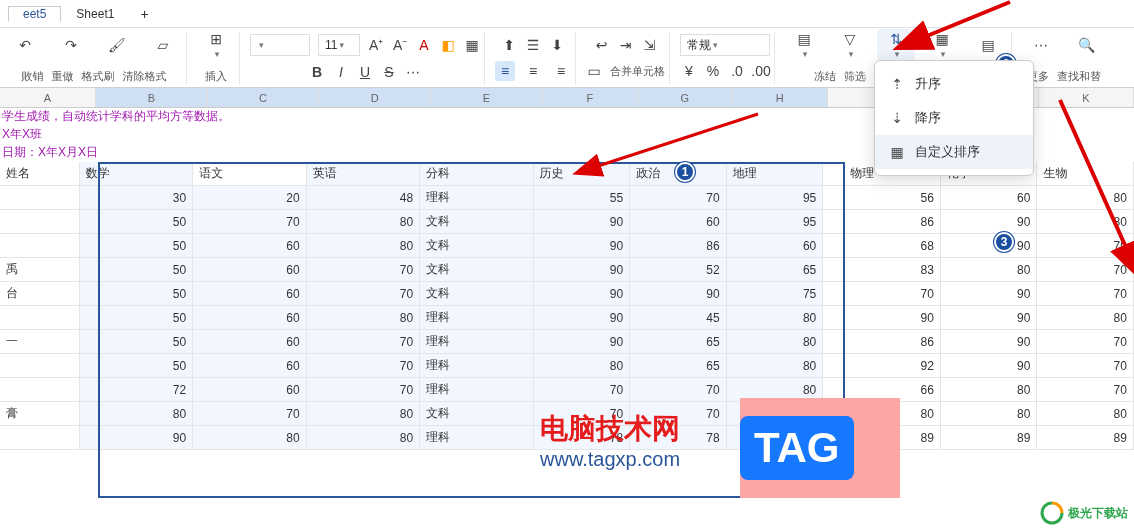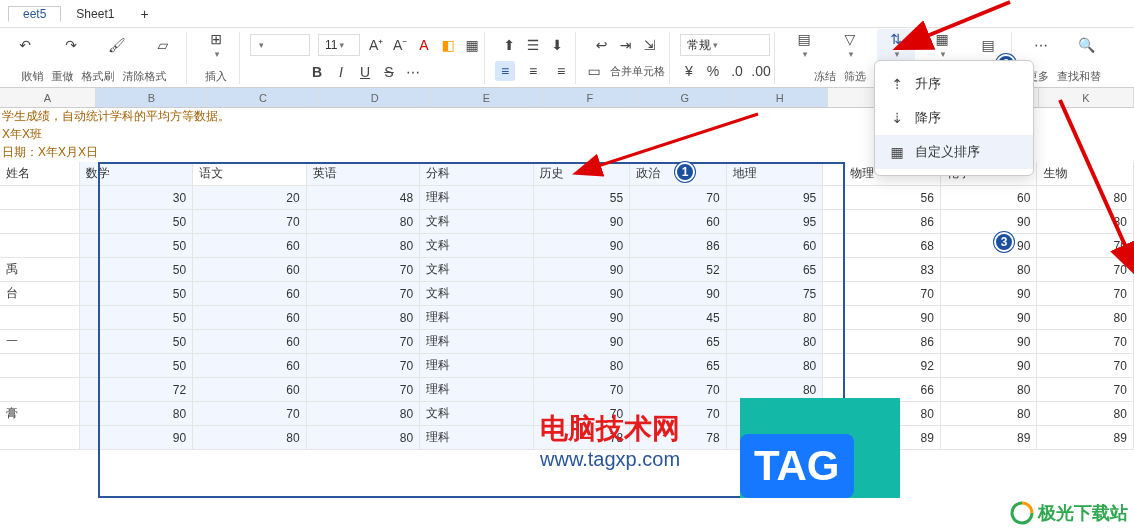--- a/index.html
+++ b/index.html
@@ -34,33 +34,33 @@
     .cell.num { justify-content:flex-end; }
     .cell.hdr { font-weight:normal; }
     .cell.sel { background:#f2f7ff; }
     .cell.topleft { background:#fff !important; }
     .selborder { position:absolute; border:2px solid #2a5699; pointer-events:none; }
     
     .cA{width:80px;} .cB{width:114px;} .cC{width:114px;} .cD{width:114px;} .cE{width:114px;} .cF{width:97px;} .cG{width:97px;} .cH{width:97px;} .cI{width:97px;margin-left:21px;} .cJ{width:97px;} .cK{width:97px;}
     
     .ch.cA{width:98px;} .ch.cB{width:114px;} .ch.cC{width:114px;} .ch.cD{width:114px;} .ch.cE{width:114px;} .ch.cF{width:97px;} .ch.cG{width:97px;} .ch.cH{width:97px;} .ch.cI{width:97px;} .ch.cJ{width:97px;} .ch.cK{width:97px;}
     
-    .metarow { height:18px; font-size:12px; color:#a16207; padding-left:2px; }
+    .metarow { height:18px; font-size:12px; color:#a21caf; padding-left:2px; }
     
     .arrow { position:absolute; pointer-events:none; z-index:40; }
     .circle-num { position:absolute; width:20px; height:20px; border-radius:50%; background:#1b4fa0; color:#fff; border:2px solid #fff; box-shadow:0 0 0 1px #1b4fa0; display:flex; align-items:center; justify-content:center; font-size:12px; font-weight:bold; z-index:45; }
     
     .wm1 { position:absolute; left:540px; top:410px; z-index:60; }
     .wm1 .t1 { font-size:28px; font-weight:bold; color:#e51c1c; font-family:SimHei,Arial; }
     .wm1 .t2 { font-size:20px; color:#2a5699; }
-    .tagbox { position:absolute; left:740px; top:398px; width:160px; height:100px; background:#14b8a6; z-index:58; display:flex; align-items:flex-end; justify-content:flex-start; }
+    .tagbox { position:absolute; left:740px; top:398px; width:160px; height:100px; background:#fca5a5; z-index:58; display:flex; align-items:center; justify-content:flex-start; }
     .tagbox .sq { background:#1677ff; color:#fff; font-size:42px; font-weight:bold; padding:8px 14px; border-radius:8px; }
     .wm2 { position:absolute; right:6px; bottom:6px; z-index:60; display:flex; align-items:center; gap:4px; }
     .wm2 .logo { width:24px; height:24px; }
-    .wm2 .txt { font-size:18px; font-weight:bold; color:#2fa84f; }
+    .wm2 .txt { font-size:12px; font-weight:bold; color:#2fa84f; }
   </style>
 </head>
 <body>
 
 <div class="tabbar">
   <div class="tab active">eet5</div>
   <div class="tab">Sheet1</div>
   <div class="tab plus">+</div>
 </div>
 

